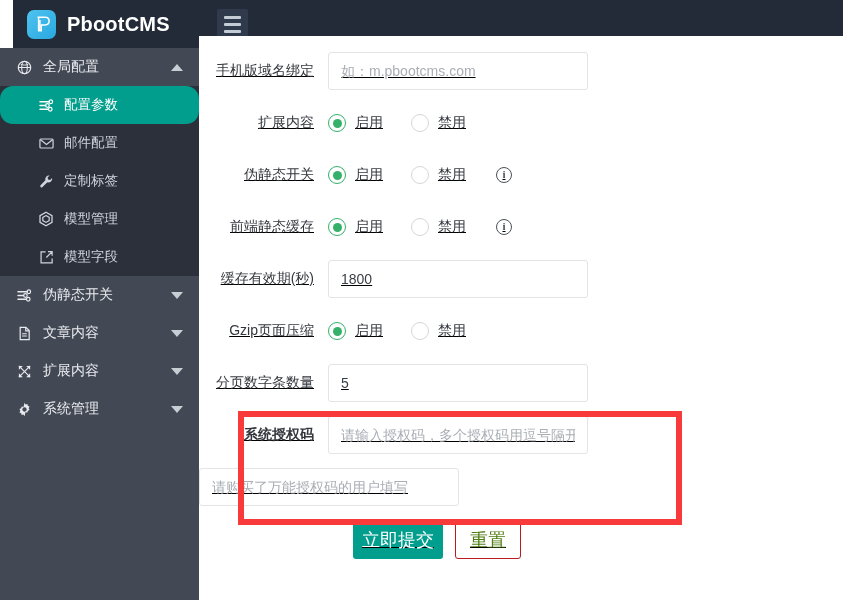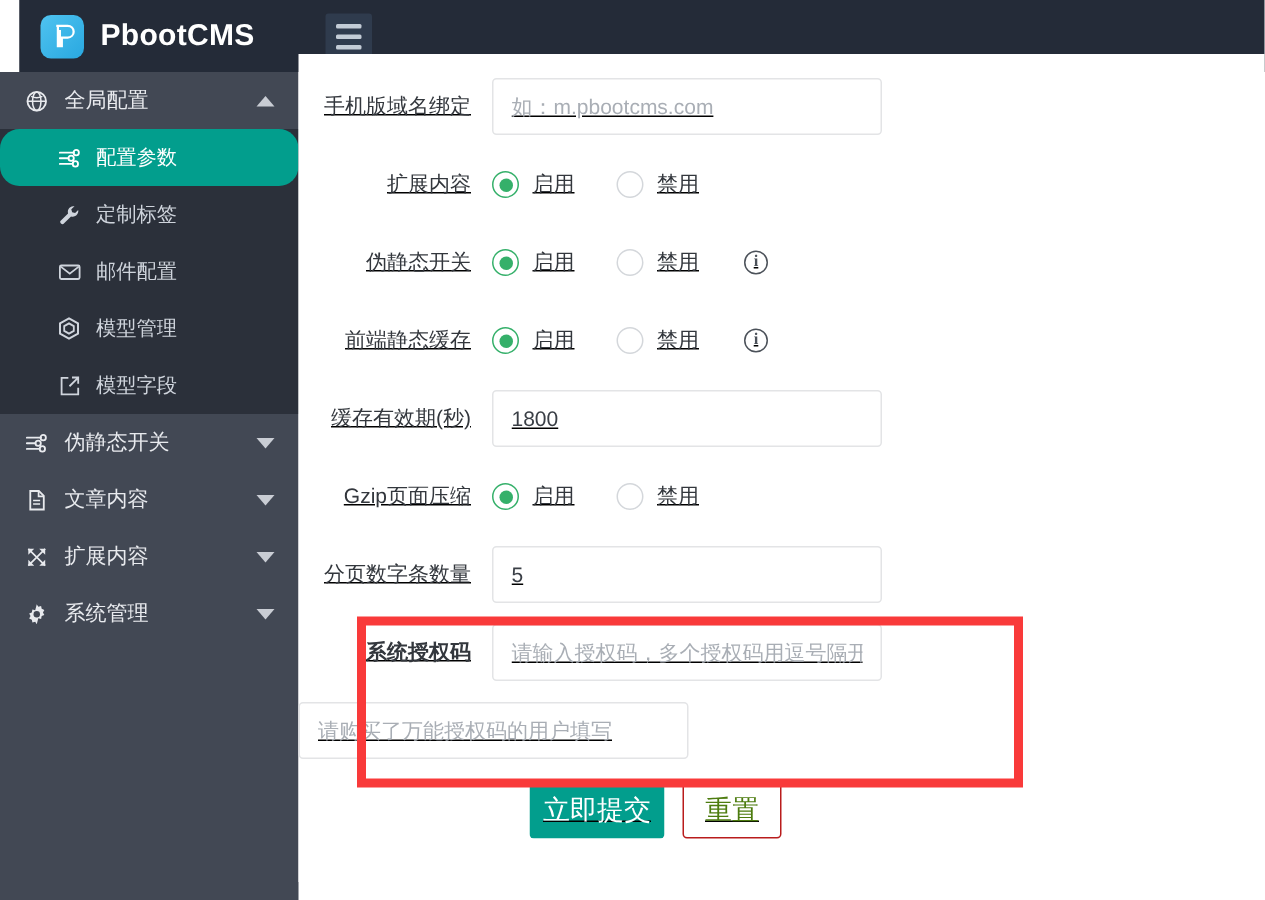--- a/index.html
+++ b/index.html
@@ -298,34 +298,34 @@
             <circle cx="9" cy="8" r="1.9" fill="none" stroke="#ffffff" stroke-width="1.3"></circle>
             <circle cx="12" cy="12" r="1.9" fill="none" stroke="#ffffff" stroke-width="1.3"></circle>
           </svg>
         </span>
         <span>配置参数</span>
       </div>
 
       <div class="nav-sub">
         <span class="ico">
           <svg width="15" height="15" viewBox="0 0 16 16">
-            <path d="M11.4 1.6a4 4 0 0 0-4.6 5.1L1.9 11.6a1.5 1.5 0 1 0 2.1 2.1l4.9-4.9a4 4 0 0 0 5.1-4.6l-2.2 2.2-2.1-.6-.6-2.1 2.3-2.1z" fill="#cfd4dc"></path>
-          </svg>
-        </span>
-        <span>定制标签</span>
-      </div>
-
-      <div class="nav-sub">
-        <span class="ico">
-          <svg width="15" height="15" viewBox="0 0 16 16">
             <rect x="1" y="3.2" width="14" height="9.6" rx="1" fill="none" stroke="#cfd4dc" stroke-width="1.3"></rect>
             <path d="M1.6 4l6.4 5 6.4-5" fill="none" stroke="#cfd4dc" stroke-width="1.3"></path>
           </svg>
         </span>
         <span>邮件配置</span>
+      </div>
+
+      <div class="nav-sub">
+        <span class="ico">
+          <svg width="15" height="15" viewBox="0 0 16 16">
+            <path d="M11.4 1.6a4 4 0 0 0-4.6 5.1L1.9 11.6a1.5 1.5 0 1 0 2.1 2.1l4.9-4.9a4 4 0 0 0 5.1-4.6l-2.2 2.2-2.1-.6-.6-2.1 2.3-2.1z" fill="#cfd4dc"></path>
+          </svg>
+        </span>
+        <span>定制标签</span>
       </div>
 
       <div class="nav-sub">
         <span class="ico">
           <svg width="16" height="16" viewBox="0 0 16 16">
             <path d="M8 1.2l6 3.4v6.8L8 14.8 2 11.4V4.6z" fill="none" stroke="#cfd4dc" stroke-width="1.3"></path>
             <path d="M8 4.6l3.2 1.8v3.2L8 11.4 4.8 9.6V6.4z" fill="none" stroke="#cfd4dc" stroke-width="1.2"></path>
           </svg>
         </span>
         <span>模型管理</span>

